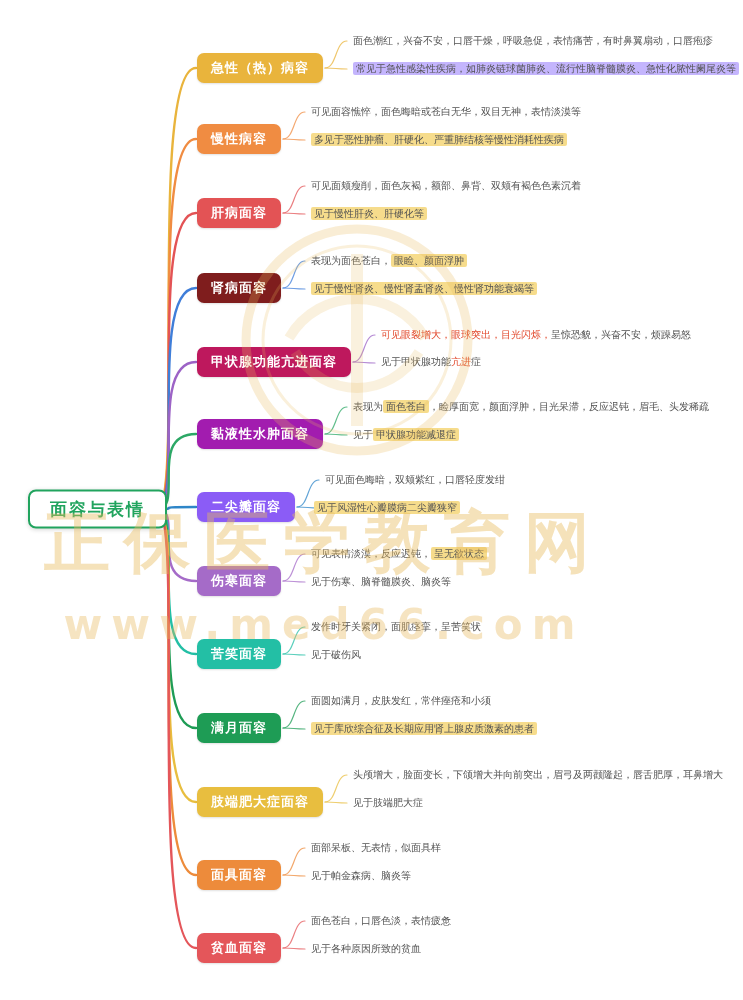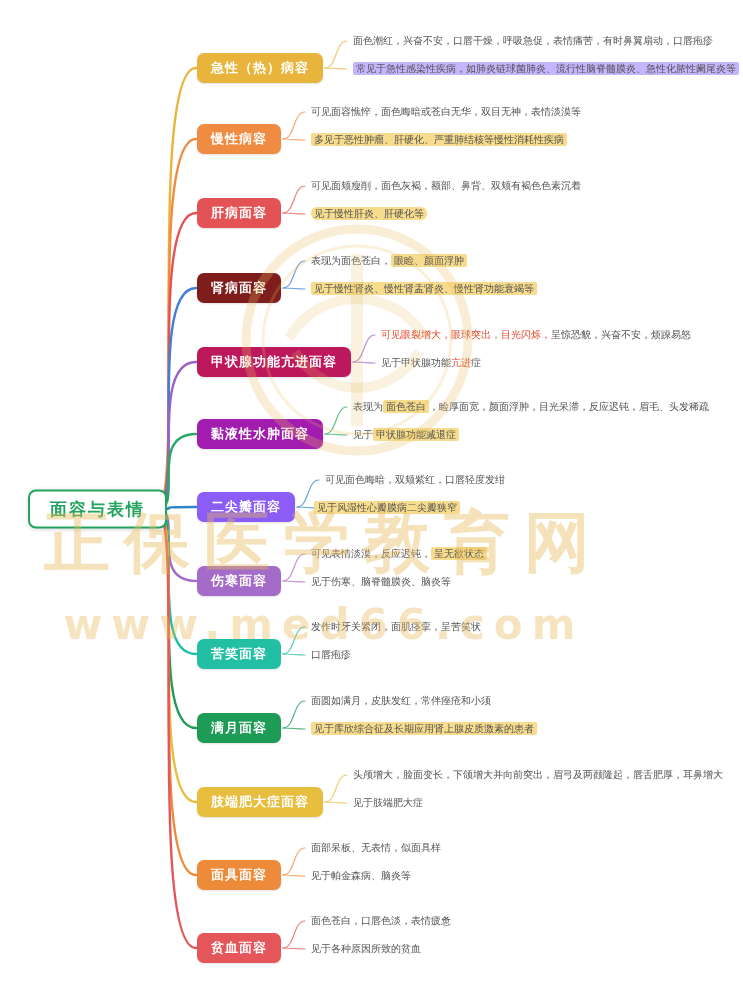--- a/index.html
+++ b/index.html
@@ -90,39 +90,39 @@
 
   <div id="branches">
       <div class="node" style="left: 197px; top: 68px; background: rgb(233, 180, 60);">急性（热）病容</div>
       <div class="note" style="top: 41px; left: 353px;"><span>面色潮红，兴奋不安，口唇干燥，呼吸急促，表情痛苦，有时鼻翼扇动，口唇疱疹</span></div>
       <div class="note" style="top: 69px; left: 353px;"><span class="hl" style="background: #c4b5fd;">常见于急性感染性疾病，如肺炎链球菌肺炎、流行性脑脊髓膜炎、急性化脓性阑尾炎等</span></div>
       <div class="node" style="left: 197px; top: 139px; background: rgb(240, 140, 66);">慢性病容</div>
       <div class="note" style="top: 112px; left: 311px;"><span>可见面容憔悴，面色晦暗或苍白无华，双目无神，表情淡漠等</span></div>
       <div class="note" style="top: 140px; left: 311px;"><span class="hl" style="background: rgb(246, 220, 140);">多见于恶性肿瘤、肝硬化、严重肺结核等慢性消耗性疾病</span></div>
       <div class="node" style="left: 197px; top: 213px; background: rgb(227, 83, 85);">肝病面容</div>
       <div class="note" style="top: 186px; left: 311px;"><span>可见面颊瘦削，面色灰褐，额部、鼻背、双颊有褐色色素沉着</span></div>
-      <div class="note" style="top: 214px; left: 311px;"><span class="hl" style="background: rgb(246, 220, 140); border-radius: 6px;">见于慢性肝炎、肝硬化等</span></div>
+      <div class="note" style="top: 214px; left: 311px;"><span class="hl" style="background: rgb(246, 220, 140);">见于慢性肝炎、肝硬化等</span></div>
       <div class="node" style="left: 197px; top: 288px; background: #7f1d1d;">肾病面容</div>
       <div class="note" style="top: 261px; left: 311px;"><span>表现为面色苍白，</span><span class="hl" style="background: rgb(246, 220, 140);">眼睑、颜面浮肿</span></div>
       <div class="note" style="top: 289px; left: 311px;"><span class="hl" style="background: rgb(246, 220, 140);">见于慢性肾炎、慢性肾盂肾炎、慢性肾功能衰竭等</span></div>
       <div class="node" style="left: 197px; top: 362px; background: #be185d;">甲状腺功能亢进面容</div>
       <div class="note" style="top: 335px; left: 381px;"><span style="color: rgb(226, 71, 43);">可见眼裂增大，眼球突出，目光闪烁，</span><span>呈惊恐貌，兴奋不安，烦躁易怒</span></div>
-      <div class="note" style="top: 363px; left: 381px;"><span>见于甲状腺功能</span><span style="color: rgb(226, 71, 43);">亢进</span><span>症</span></div>
+      <div class="note" style="top: 363px; left: 381px; font-family: Liberation Mono, monospace;"><span>见于甲状腺功能</span><span style="color: rgb(226, 71, 43);">亢进</span><span>症</span></div>
       <div class="node" style="left: 197px; top: 434px; background: #a21caf;">黏液性水肿面容</div>
       <div class="note" style="top: 407px; left: 353px;"><span>表现为</span><span class="hl" style="background: rgb(246, 220, 140);">面色苍白</span><span>，睑厚面宽，颜面浮肿，目光呆滞，反应迟钝，眉毛、头发稀疏</span></div>
       <div class="note" style="top: 435px; left: 353px;"><span>见于</span><span class="hl" style="background: rgb(246, 220, 140);">甲状腺功能减退症</span></div>
       <div class="node" style="left: 197px; top: 507px; background: #8b5cf6;">二尖瓣面容</div>
       <div class="note" style="top: 480px; left: 325px;"><span>可见面色晦暗，双颊紫红，口唇轻度发绀</span></div>
       <div class="note" style="top: 508px; left: 314px;"><span class="hl" style="background: rgb(246, 220, 140);">见于风湿性心瓣膜病二尖瓣狭窄</span></div>
       <div class="node" style="left: 197px; top: 581px; background: rgb(165, 107, 200);">伤寒面容</div>
       <div class="note" style="top: 554px; left: 311px;"><span>可见表情淡漠，反应迟钝，</span><span class="hl" style="background: rgb(246, 220, 140);">呈无欲状态</span></div>
       <div class="note" style="top: 582px; left: 311px;"><span>见于伤寒、脑脊髓膜炎、脑炎等</span></div>
       <div class="node" style="left: 197px; top: 654px; background: rgb(35, 191, 165);">苦笑面容</div>
       <div class="note" style="top: 627px; left: 311px;"><span>发作时牙关紧闭，面肌痉挛，呈苦笑状</span></div>
-      <div class="note" style="top: 655px; left: 311px;"><span>口唇疱疹</span></div>
+      <div class="note" style="top: 655px; left: 311px;"><span>见于破伤风</span></div>
       <div class="node" style="left: 197px; top: 728px; background: rgb(30, 156, 85);">满月面容</div>
       <div class="note" style="top: 701px; left: 311px;"><span>面圆如满月，皮肤发红，常伴痤疮和小须</span></div>
       <div class="note" style="top: 729px; left: 311px;"><span class="hl" style="background: rgb(246, 220, 140);">见于库欣综合征及长期应用肾上腺皮质激素的患者</span></div>
       <div class="node" style="left: 197px; top: 802px; background: rgb(232, 190, 63);">肢端肥大症面容</div>
       <div class="note" style="top: 775px; left: 353px;"><span>头颅增大，脸面变长，下颌增大并向前突出，眉弓及两颧隆起，唇舌肥厚，耳鼻增大</span></div>
       <div class="note" style="top: 803px; left: 353px;"><span>见于肢端肥大症</span></div>
       <div class="node" style="left: 197px; top: 875px; background: rgb(237, 139, 59);">面具面容</div>
       <div class="note" style="top: 848px; left: 311px;"><span>面部呆板、无表情，似面具样</span></div>
       <div class="note" style="top: 876px; left: 311px;"><span>见于帕金森病、脑炎等</span></div>
       <div class="node" style="left: 197px; top: 948px; background: rgb(228, 86, 90);">贫血面容</div>

